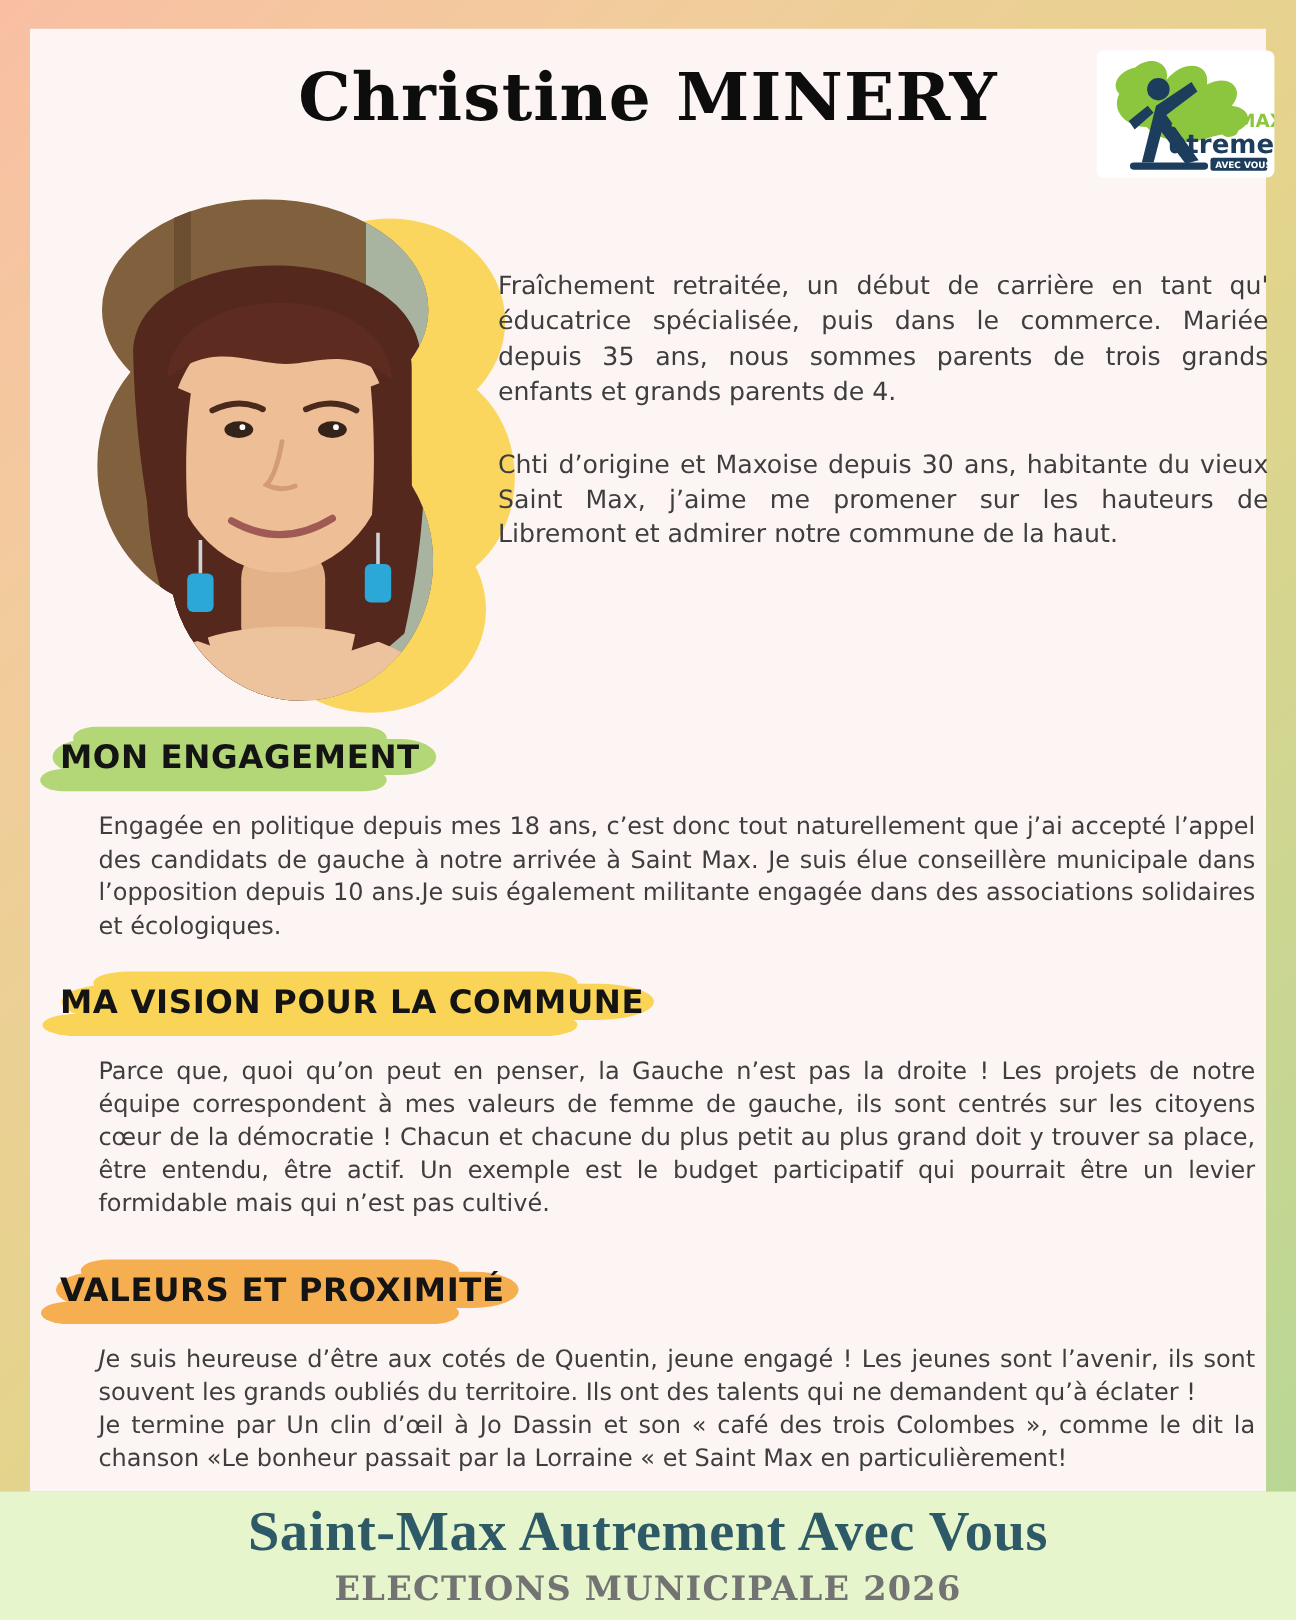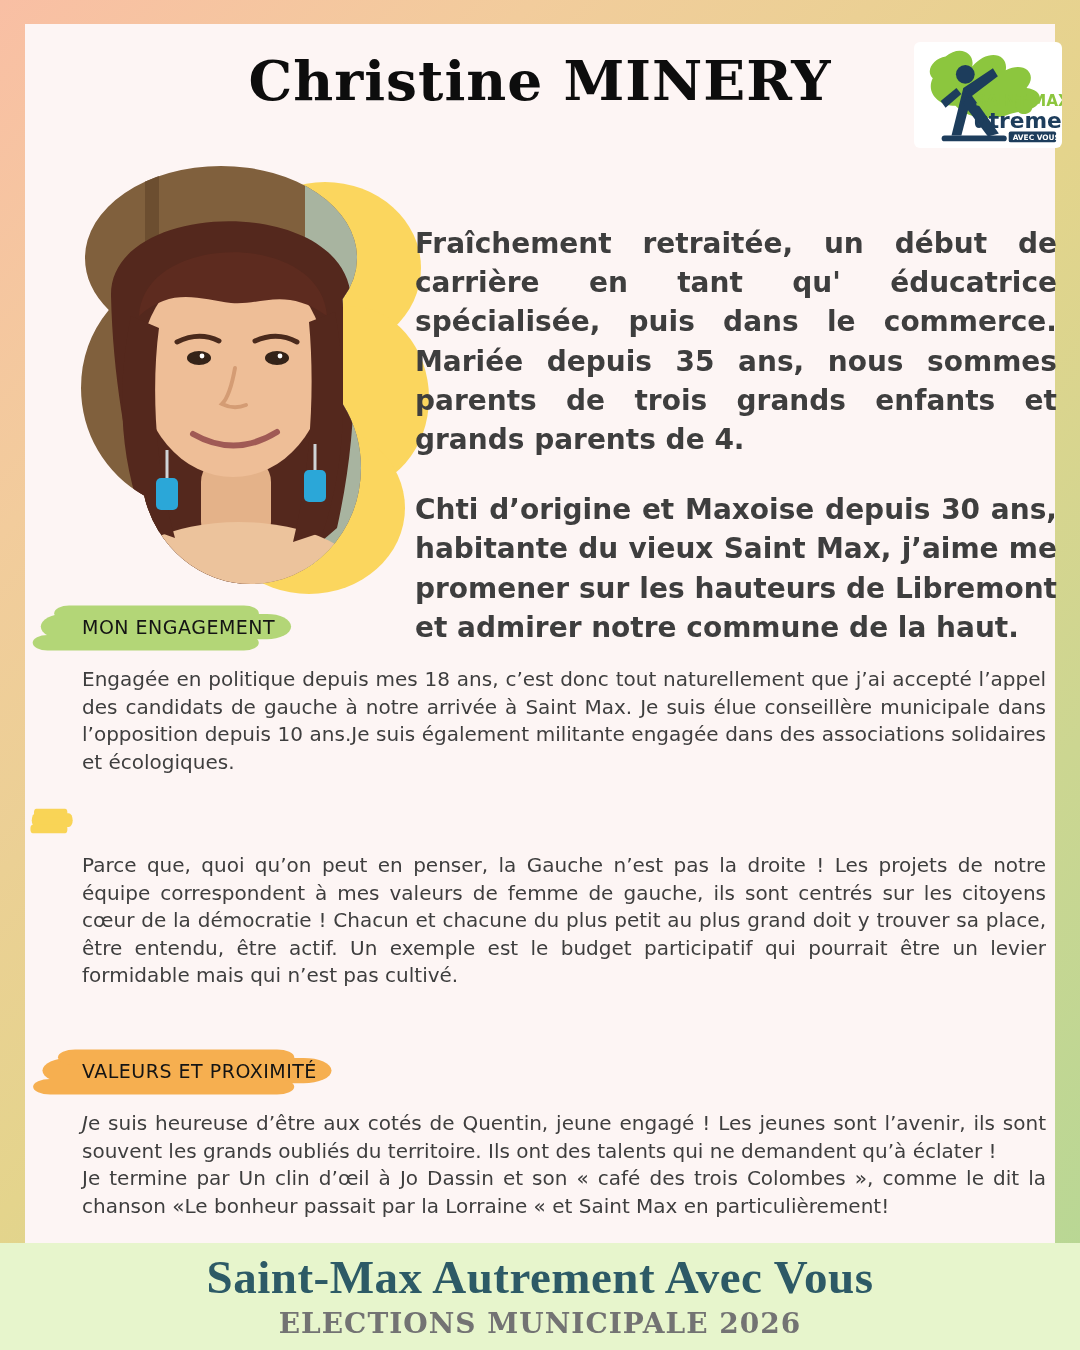--- a/index.html
+++ b/index.html
@@ -28,36 +28,35 @@
   }
   .logo-box svg{ width:100%; height:100%; display:block; }
 
   
   .portrait{ position:absolute; left:28px; top:112px; width:382px; height:468px; }
   .portrait svg{ width:100%; height:100%; display:block; }
 
   
   .intro{
     position:absolute; left:390px; top:200px; width:642px;
-    font-size:28px; line-height:1.4; color:#3e3e3e; text-align:justify;font-weight:bold;
+    font-size:21px; line-height:1.4; color:#3e3e3e; text-align:justify;
   }
   .intro p + p{ margin-top:31px; }
 
   
   .sec{ position:absolute; left:13px; width:1008px; }
   .brush-wrap{ position:relative; display:inline-block; padding:8px 18px 8px 12px; }
   .brush-svg{
     position:absolute; left:-8px; top:-4px; width:calc(100% + 14px); height:calc(100% + 10px);
     z-index:0;
   }
   .brush-text{
     position:relative; z-index:1;
-    font-weight:400; font-size:19px; color:#141414; letter-spacing:0.5px;
+    font-weight:700; font-size:27px; color:#141414; letter-spacing:0.5px;
     font-family:"DejaVu Sans", sans-serif;
-    margin-left:32px;
   }
   .body-text{
     margin-top:20px;
     font-size:20px; line-height:1.38; color:#3e3e3e; text-align:justify;margin-left:44px;
   }
   .body-text.cont{ margin-top:0; }
   .italic-first::first-letter{ font-style:italic; }
   .sec-1{ top:584px; }
   .sec-2{ top:788px; }
   .sec-3{ top:1028px; }
@@ -160,20 +159,21 @@
 
     <section class="sec sec-2">
       <div class="brush-wrap">
         <svg class="brush-svg" viewBox="0 0 100 34" preserveAspectRatio="none" aria-hidden="true">
           <g fill="#f9d456">
             <rect x="4" y="7" width="93" height="18" rx="9"></rect>
             <rect x="9" y="1" width="76" height="11" rx="5.5"></rect>
             <rect x="1" y="22" width="84" height="11" rx="5.5"></rect>
           </g>
         </svg>
+        <span class="brush-text">MA VISION POUR LA COMMUNE</span>
       </div>
       <p class="body-text">Parce que, quoi qu’on peut en penser, la Gauche n’est pas la droite ! Les projets de notre équipe correspondent à mes valeurs de femme de gauche, ils sont centrés sur les citoyens cœur de la démocratie ! Chacun et chacune du plus petit au plus grand doit y trouver sa place, être entendu, être actif. Un exemple est le budget participatif qui pourrait être un levier formidable mais qui n’est pas cultivé.</p>
     </section>
 
     <section class="sec sec-3">
       <div class="brush-wrap">
         <svg class="brush-svg" viewBox="0 0 100 34" preserveAspectRatio="none" aria-hidden="true">
           <g fill="#f6af50">
             <rect x="4" y="7" width="93" height="18" rx="9"></rect>
             <rect x="9" y="1" width="76" height="11" rx="5.5"></rect>

